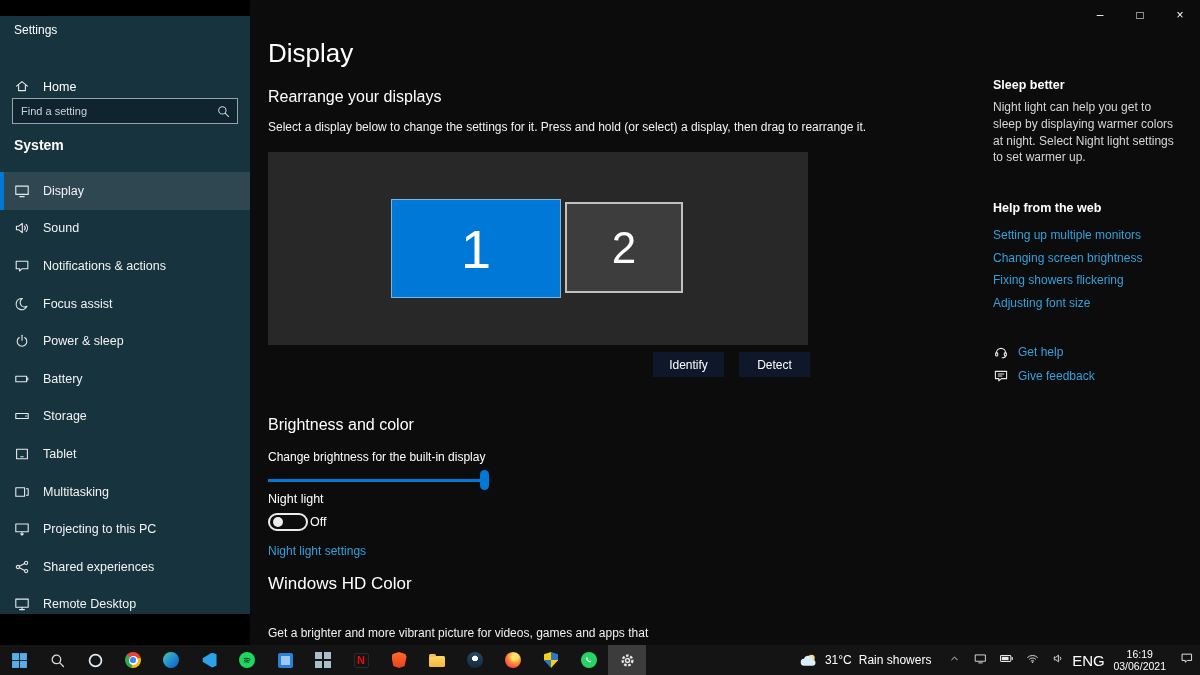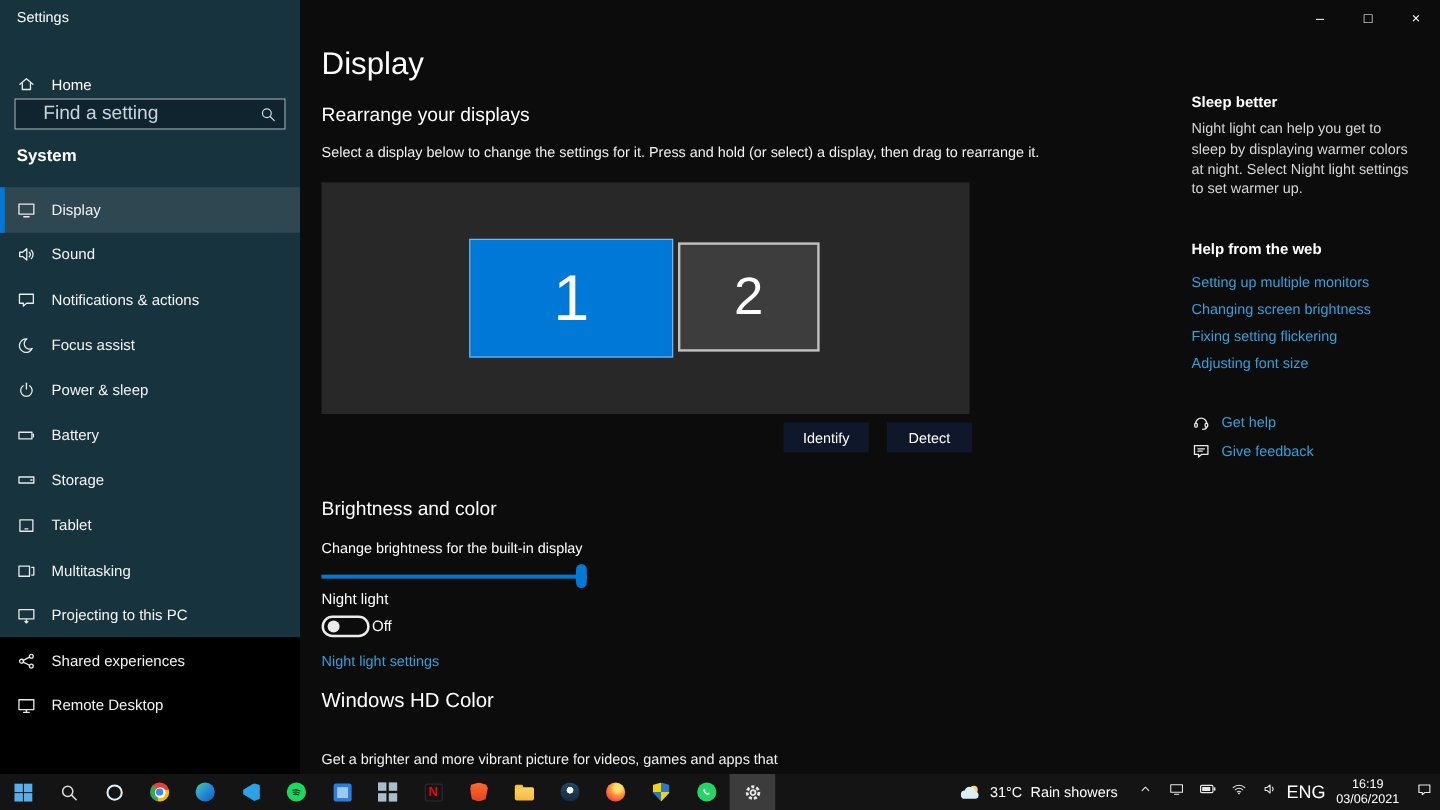--- a/index.html
+++ b/index.html
@@ -1,25 +1,25 @@
 <!DOCTYPE html>
 <html style="--accent: #0078d7; --link: #35a0dc; --sidebar-bg: #17333e; --content-bg: #0c0c0c; --taskbar-bg: #141414;"><head>
 <meta charset="utf-8">
 <style>
   *{margin:0;padding:0;box-sizing:border-box}
   html,body{width:1200px;height:675px;overflow:hidden;background:#000;
     font-family:"Liberation Sans","DejaVu Sans",sans-serif;color:#fff}
   .app{position:relative;width:1200px;height:675px}
 
   
-  .sidebar{position:absolute;left:0;top:0;width:250px;height:531px;background:var(--sidebar-bg,#17333e)}
+  .sidebar{position:absolute;left:0;top:16px;width:250px;height:598px;background:var(--sidebar-bg,#17333e)}
   .app-title{position:absolute;left:14px;top:7px;font-size:12px}
   .home-row{position:absolute;left:0;top:46px;width:100%;height:32px;display:flex;align-items:flex-end;gap:13px;padding-left:14px;font-size:12.5px;cursor:default}
   .searchbox{position:absolute;left:12px;top:82px;width:226px;height:26px;border:1px solid #93a6ac;background:rgba(5,16,22,.4);display:flex;align-items:center}
-  .searchbox input{flex:1;min-width:0;height:100%;background:transparent;border:0;outline:0;color:#fff;font-size:16px;padding:0 4px 0 23px;font-family:inherit}
+  .searchbox input{flex:1;min-width:0;height:100%;background:transparent;border:0;outline:0;color:#fff;font-size:11px;padding:0 4px 0 8px;font-family:inherit}
   .searchbox input::placeholder{color:#c9d4d8}
   .search-ic{width:28px;display:flex;justify-content:center;align-items:center}
   .section-label{position:absolute;left:14px;top:121px;font-size:14px;font-weight:700}
   .nav{position:absolute;left:0;top:156px;width:100%}
   .nav-item{position:relative;height:37.6px;display:flex;align-items:center;gap:13px;padding-left:14px;font-size:12.5px;color:#f3f3f3;cursor:default}
   .nav-item.selected{background:rgba(255,255,255,.10)}
   .nav-item.selected::before{content:"";position:absolute;left:0;top:0;width:4px;height:100%;background:var(--accent,#0078d7)}
   .nav-icon{width:16px;height:16px;display:inline-flex;flex:0 0 16px}
 
   
@@ -282,21 +282,21 @@
     <div class="sec-heading" id="hd-heading">Windows HD Color</div>
     <div class="desc" id="hd-desc">Get a brighter and more vibrant picture for videos, games and apps that</div>
 
     <aside class="right-panel">
       <div class="rp-heading" id="sleep-heading">Sleep better</div>
       <div class="rp-text">Night light can help you get to sleep by displaying warmer colors at night. Select Night light settings to set warmer up.</div>
       <div class="rp-heading" id="help-heading">Help from the web</div>
       <div id="help-links">
           <div class="help-link">Setting up multiple monitors</div>
           <div class="help-link">Changing screen brightness</div>
-          <div class="help-link">Fixing setting flickering</div>
+          <div class="help-link">Fixing showers flickering</div>
           <div class="help-link">Adjusting font size</div>
         </div>
 
       <div class="rp-row" id="gethelp-row">
         <span class="nav-icon">
             <svg viewBox="0 0 16 16" width="16" height="16" fill="none" stroke="#e9e9e9" stroke-width="1.1" stroke-linecap="round" stroke-linejoin="round">
               <path d="M3.4 9a4.6 4.6 0 0 1 9.2 0"></path>
               <rect x="2.6" y="8.6" width="2.1" height="3.4" rx="1"></rect>
               <rect x="11.3" y="8.6" width="2.1" height="3.4" rx="1"></rect>
               <path d="M12.4 12v.3c0 1-1.7 1.5-3.2 1.5"></path>

